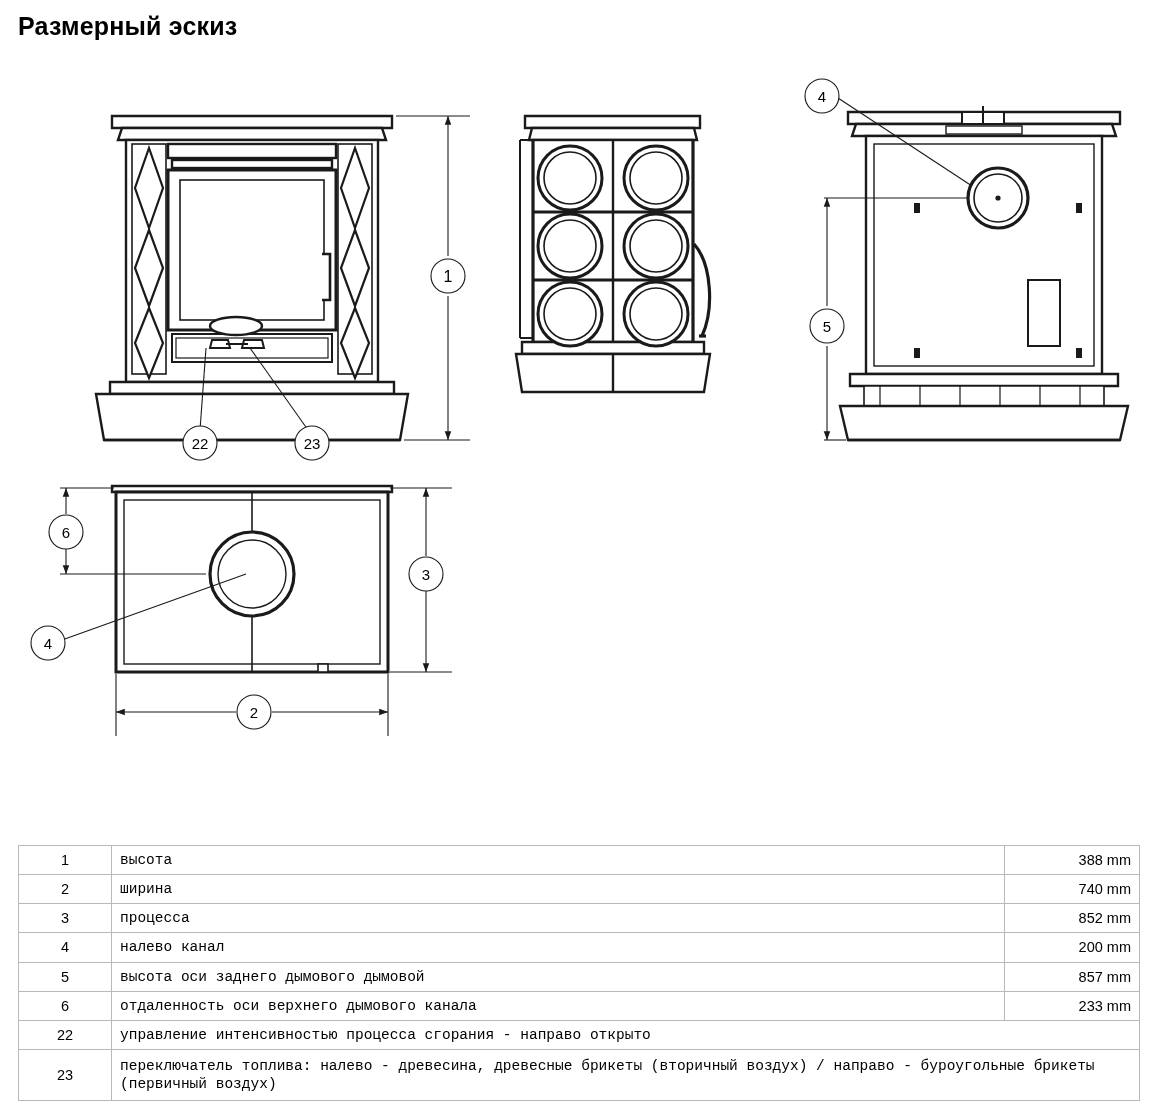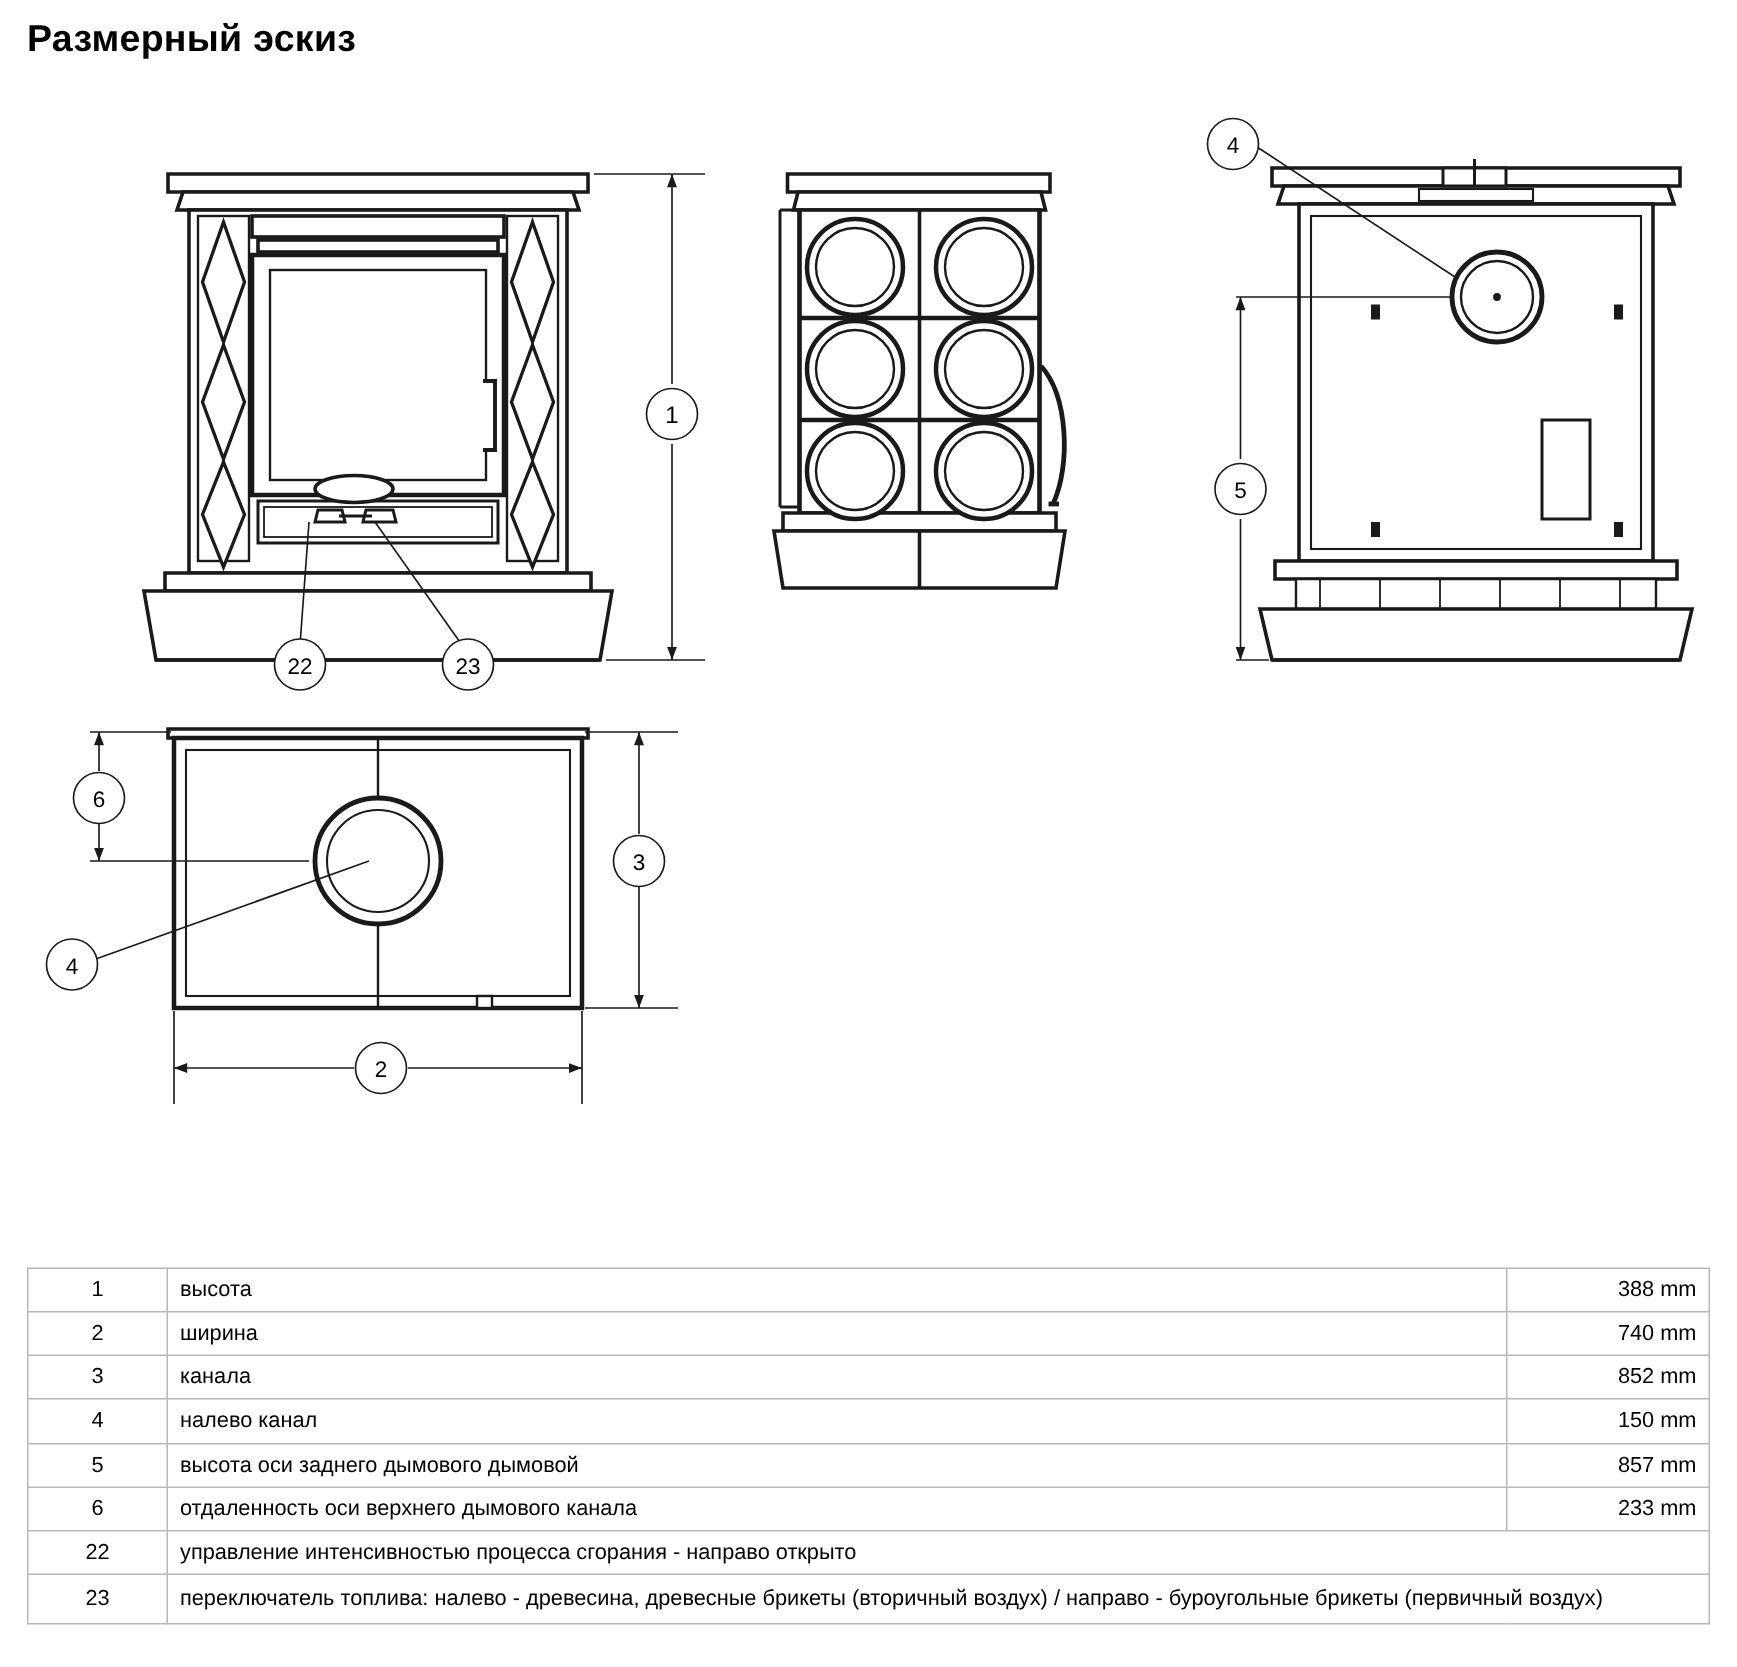--- a/index.html
+++ b/index.html
@@ -63,20 +63,21 @@
     padding: 5px 8px;
     vertical-align: middle;
     line-height: 1.25;
   }
   table.info td.num {
     width: 76px;
     text-align: center;
   }
   table.info td.label {
     text-align: left;
+    font-family: Liberation Mono, monospace;
   }
   table.info td.val {
     width: 118px;
     text-align: right;
     white-space: nowrap;
   }
   table.info tr.tall td {
     padding-top: 7px;
     padding-bottom: 7px;
   }
@@ -293,27 +294,27 @@
           <td class="label">высота</td>
           <td class="val">388 mm</td>
         </tr>
         <tr>
           <td class="num">2</td>
           <td class="label">ширина</td>
           <td class="val">740 mm</td>
         </tr>
         <tr>
           <td class="num">3</td>
-          <td class="label">канала</td>
+          <td class="label">процесса</td>
           <td class="val">852 mm</td>
         </tr>
         <tr>
           <td class="num">4</td>
           <td class="label">налево канал</td>
-          <td class="val">150 mm</td>
+          <td class="val">200 mm</td>
         </tr>
         <tr>
           <td class="num">5</td>
           <td class="label">высота оси заднего дымового дымовой</td>
           <td class="val">857 mm</td>
         </tr>
         <tr>
           <td class="num">6</td>
           <td class="label">отдаленность оси верхнего дымового канала</td>
           <td class="val">233 mm</td>

